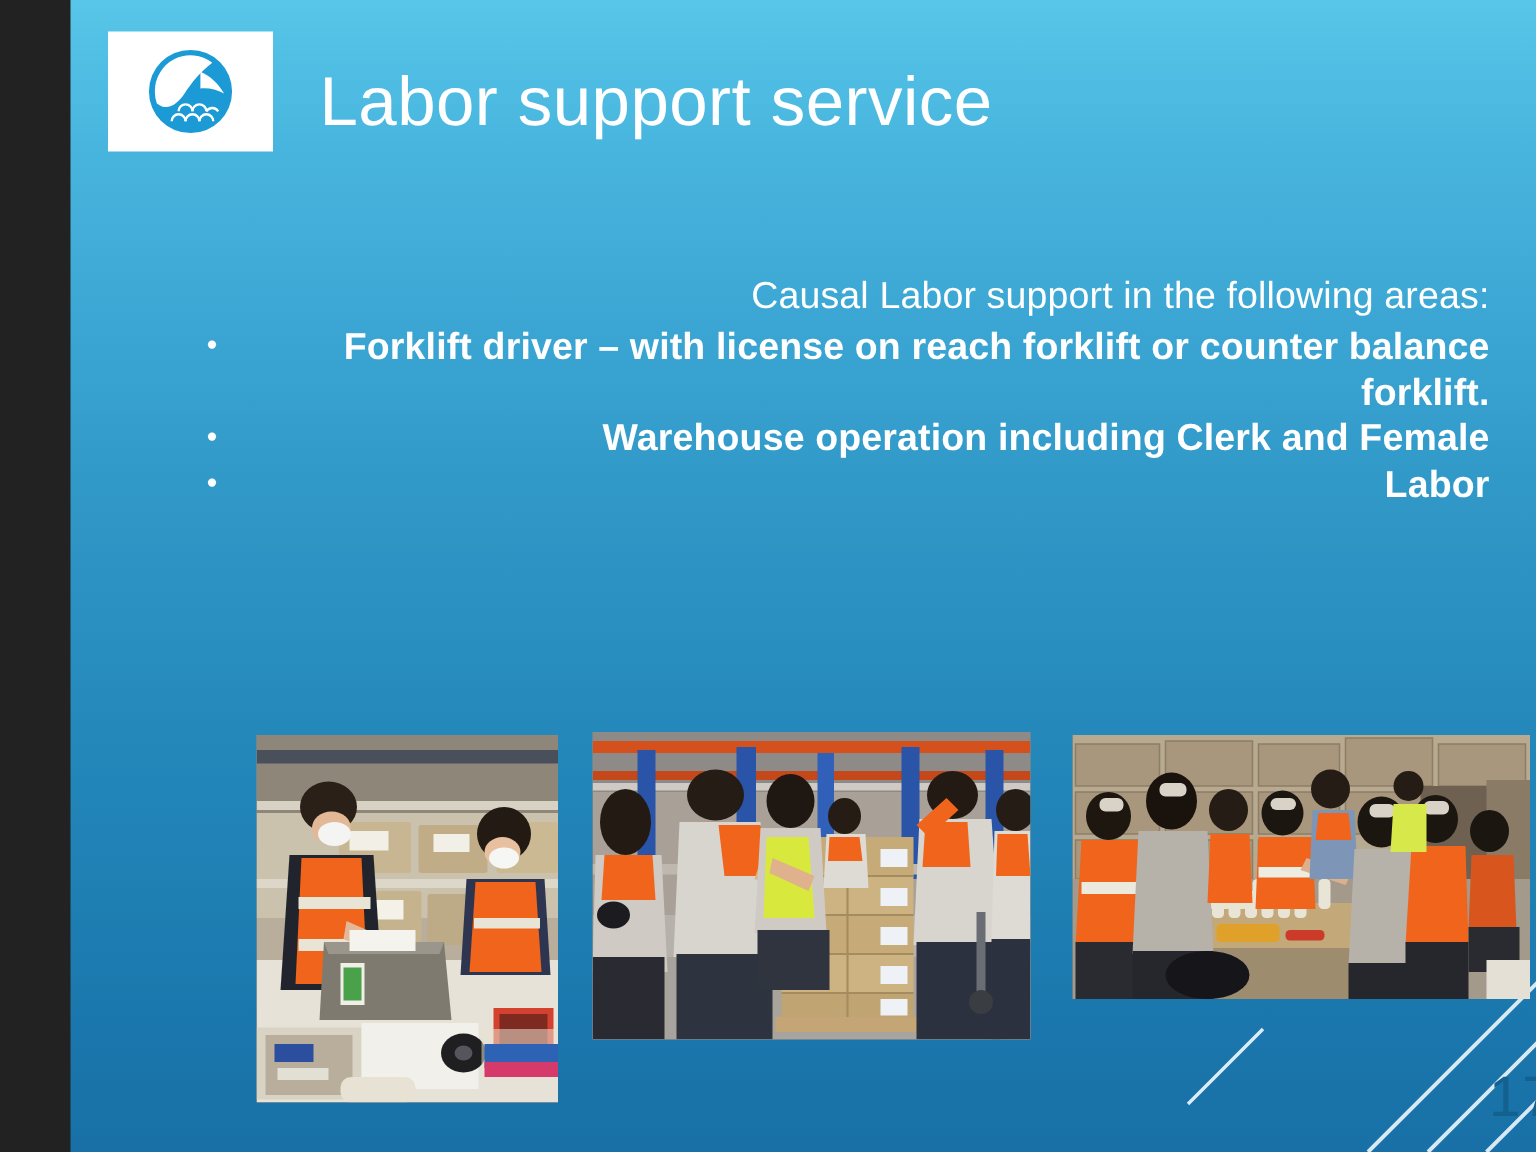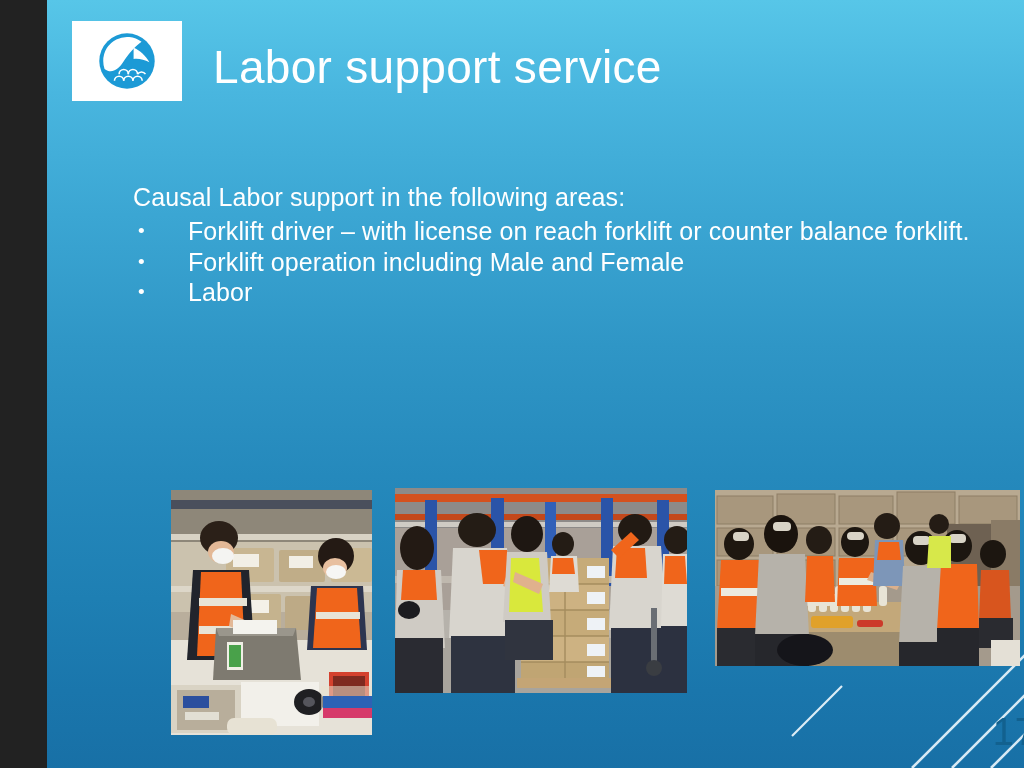--- a/index.html
+++ b/index.html
@@ -66,39 +66,40 @@
   }
 
   
   .body-block {
     position: absolute;
     left: 86px;
     top: 182px;
     width: 860px;
     z-index: 3;
     color: #ffffff;
+    text-align: right;
   }
   .intro-line {
     font-size: 25px;
     line-height: 31px;
     font-weight: 300;
     color: #ffffff;
     margin-bottom: 3px;
     letter-spacing: 0.1px;
   }
   .bullet-list {
     list-style: none;
     margin: 0;
     padding: 0;
   }
   .bullet-item {
     position: relative;
     font-size: 25px;
     line-height: 30.5px;
-    font-weight: 400;
+    font-weight: 700;
     color: #ffffff;
     padding-left: 55px;
     margin-bottom: 0px;
     letter-spacing: 0.1px;
   }
   .bullet-item::before {
     content: "\2022";
     position: absolute;
     left: 5px;
     top: 0;
@@ -165,21 +166,21 @@
       </g>
     </svg>
   </div>
 
   <div class="slide-title">Labor support service</div>
 
   <div class="body-block">
     <div class="intro-line">Causal Labor support in the following areas:</div>
     <ul class="bullet-list">
       <li class="bullet-item">Forklift driver – with license on reach forklift or counter balance forklift.</li>
-      <li class="bullet-item">Forklift operation including Male and Female</li>
+      <li class="bullet-item">Warehouse operation including Clerk and Female</li>
       <li class="bullet-item">Labor</li>
     </ul>
   </div>
 
   <div class="photo" id="photo-1">
     <svg viewBox="0 0 201 245" preserveAspectRatio="none">
       <rect width="201" height="245" fill="#b9ae9c"></rect>
       <rect x="0" y="0" width="201" height="52" fill="#8e8779"></rect>
       <rect x="0" y="10" width="201" height="9" fill="#4a4f5c"></rect>
       <rect x="0" y="44" width="201" height="6" fill="#d8d2c4"></rect>

